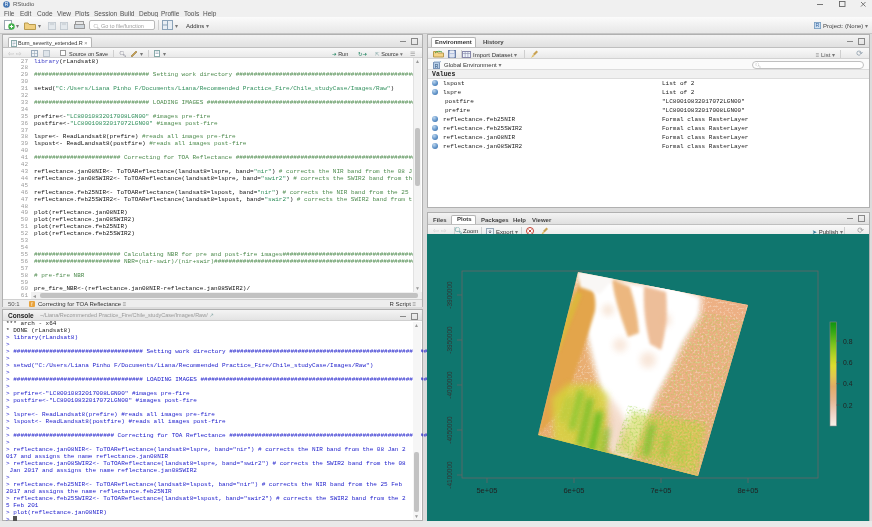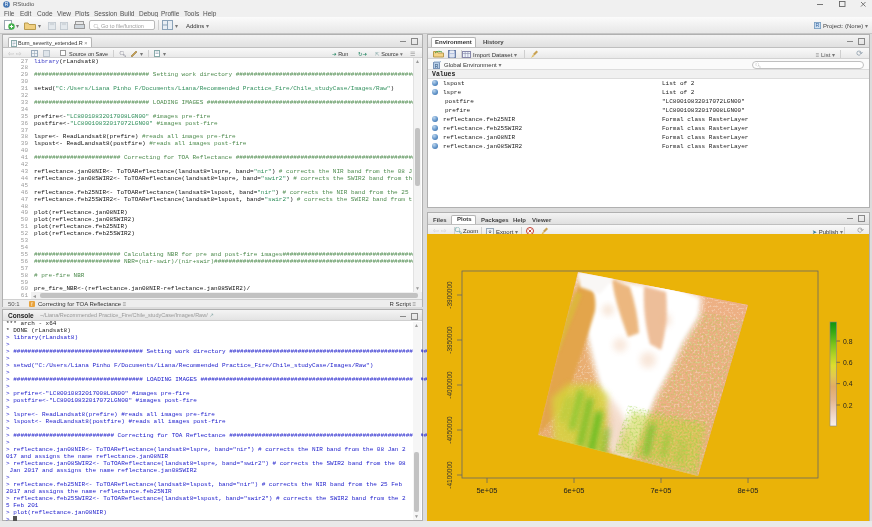--- a/index.html
+++ b/index.html
@@ -404,21 +404,21 @@
         </svg>
       <svg class="abs" style="left:112px;top:1.5px;" width="9" height="9" viewBox="0 0 9 9">
           <path d="M6.5 0.5L8 2 4.5 5.5 3 4z" fill="#c8a152"></path>
           <path d="M3 4.5L1 8l3.5-2z" fill="#e0bd62"></path>
         </svg>
       <div class="abs tiny" style="right:26px;top:3px;"><span style="color:#3a7a9a;">➤</span> Publish <span style="color:#777;">▾</span></div>
       <div class="sep" style="right:24px;top:2px;height:8px;"></div>
       <div class="abs" style="right:5px;top:1px;font-size:8px;color:#999;line-height:9px;">⟳</div>
     </div>
 
-    <div class="abs" style="left:-1px;top:21px;width:442px;height:287px;background:#eab308;overflow:hidden;">
+    <div class="abs" style="left:-1px;top:21px;width:442px;height:287px;background:#0f766e;overflow:hidden;">
       <svg width="442" height="287" viewBox="427 234 442 287">
         <defs>
           <clipPath id="rastclip">
               <polygon points="578,272 748,305 698,476 538,435"></polygon>
             </clipPath>
           <filter id="soft" x="-30%" y="-30%" width="160%" height="160%">
               <feGaussianBlur stdDeviation="3"></feGaussianBlur>
             </filter>
           <filter id="soft2" x="-30%" y="-30%" width="160%" height="160%">
               <feGaussianBlur stdDeviation="1.6"></feGaussianBlur>

